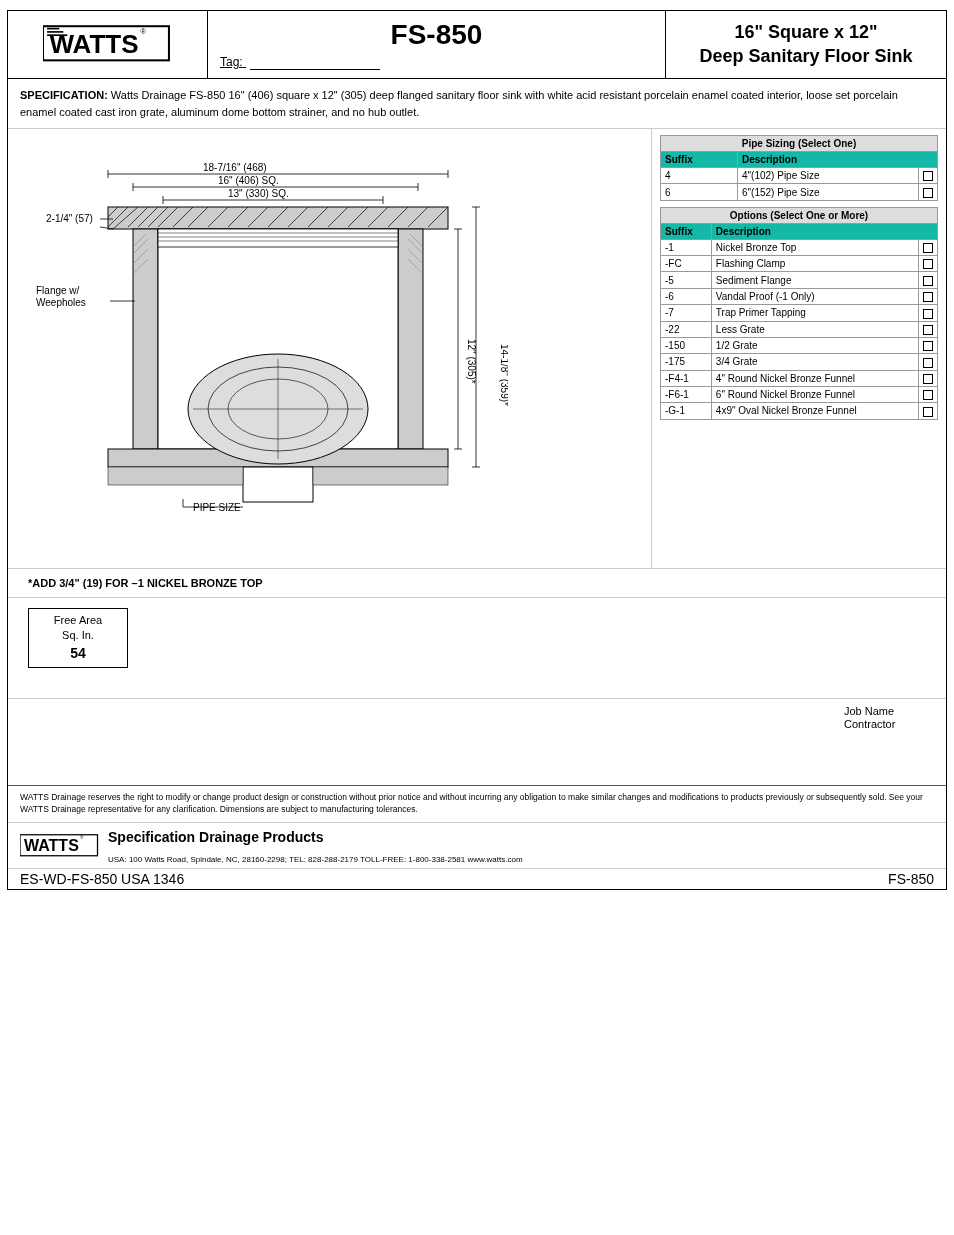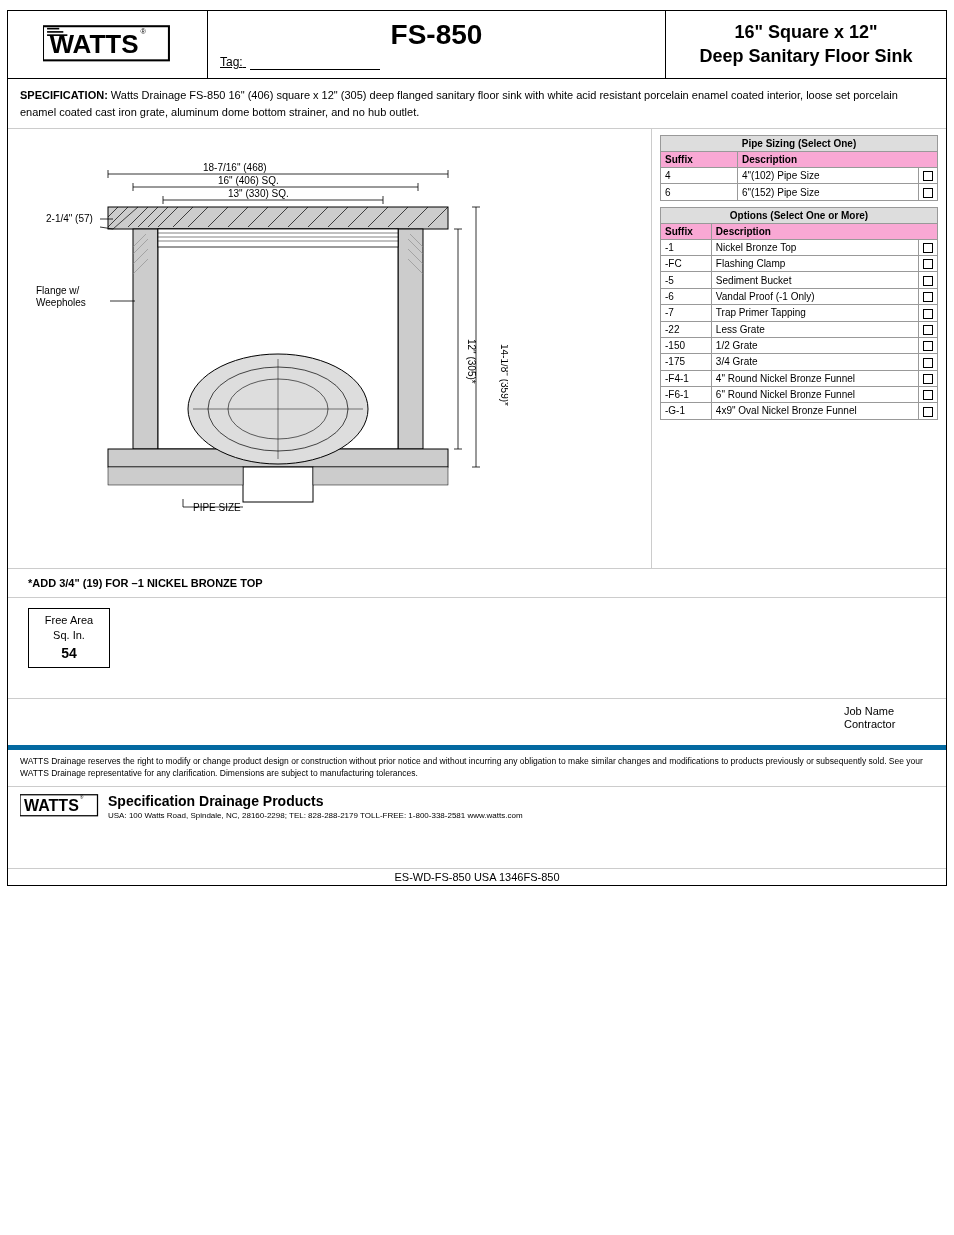--- a/index.html
+++ b/index.html
@@ -86,21 +86,21 @@
       border-left: 1px solid #ccc;
     }
     
     .options-table {
       width: 100%;
       border-collapse: collapse;
       font-size: 10px;
       border-radius: 26px;
     }
     .options-table th {
-      background: #f9a8d4;
+      background: #14b8a6;
       border: 1px solid #999;
       padding: 2px 4px;
       text-align: left;
       font-size: 10px;
     }
     .options-table td {
       border: 1px solid #999;
       padding: 2px 4px;
       font-size: 10px;
     }
@@ -134,21 +134,21 @@
     .free-area-section {
       padding: 10px 20px 30px 20px;
       display: flex;
       align-items: flex-start;
     }
     .free-area-box {
       border: 1px solid #000;
       text-align: center;
       padding: 4px 10px;
       font-size: 11px;
-      width: 82px;
+      width: 100px;
       line-height: 1.4;
     }
     .free-area-box .free-area-value {
       font-size: 14px;
       font-weight: bold;
     }
     
     .form-section {
       padding: 6px 12px;
       border-top: 1px solid #ccc;
@@ -169,41 +169,41 @@
       border-bottom: 1px solid #000;
       margin-left: 4px;
       margin-right: 20px;
       height: 16px;
     }
     
     .footer-disclaimer {
       background: #fff;
       padding: 6px 12px;
       font-size: 8.5px;
-      border-top: 5px solid #0369a1;
+      border-top: 1px solid #0369a1;
       line-height: 1.4;
+      margin-top: 40px;
     }
     .footer-bottom {
       display: flex;
       align-items: center;
       padding: 4px 12px;
       border-top: 1px solid #ccc;
     }
     .footer-tagline {
       font-size: 14px;
       font-weight: bold;
       margin-top: 2px;
     }
     .page-bottom {
       display: flex;
-      justify-content: center;
+      justify-content: space-between;
       padding: 2px 12px;
-      font-size: 11px;
+      font-size: 14px;
       border-top: 1px solid #ccc;
-      margin-top: 44px;
     }
     
     .watts-logo-svg { width: 130px; height: 45px; }
     .watts-logo-sm { width: 80px; height: 28px; }
   </style>
 </head>
 <body>
 
 <div class="page">
 
@@ -384,21 +384,21 @@
           <td>Nickel Bronze Top</td>
           <td class="checkbox-cell"><span class="checkbox-box"></span></td>
         </tr>
         <tr>
           <td>-FC</td>
           <td>Flashing Clamp</td>
           <td class="checkbox-cell"><span class="checkbox-box"></span></td>
         </tr>
         <tr>
           <td>-5</td>
-          <td>Sediment Bucket</td>
+          <td>Sediment Flange</td>
           <td class="checkbox-cell"><span class="checkbox-box"></span></td>
         </tr>
         <tr>
           <td>-6</td>
           <td>Vandal Proof (-1 Only)</td>
           <td class="checkbox-cell"><span class="checkbox-box"></span></td>
         </tr>
         <tr>
           <td>-7</td>
           <td>Trap Primer Tapping</td>
@@ -466,21 +466,21 @@
 
   <div class="footer-bottom">
 
     <svg class="watts-logo-sm" viewBox="0 0 160 55">
       <rect x="0" y="5" width="155" height="42" fill="none" stroke="#000" stroke-width="2.5"></rect>
       <text x="8" y="38" font-family="Arial Black, Arial" font-weight="900" font-size="32" fill="#000">WATTS</text>
       <text x="120" y="14" font-family="Arial" font-size="9" fill="#000">®</text>
     </svg>
     <div style="margin-left:8px;">
       <div class="footer-tagline">Specification Drainage Products</div>
-      <div style="font-size:8px;margin-top:2px;">USA: 100 Watts Road, Spindale, NC, 28160-2298;  TEL: 828-288-2179  TOLL-FREE: 1-800-338-2581  www.watts.com</div>
+      <div style="font-size:8px;margin-top:10px;">USA: 100 Watts Road, Spindale, NC, 28160-2298;  TEL: 828-288-2179  TOLL-FREE: 1-800-338-2581  www.watts.com</div>
     </div>
   </div>
 
   <div class="page-bottom">
     <span>ES-WD-FS-850 USA 1346</span>
     <span>FS-850</span>
   </div>
 
 </div>
 

